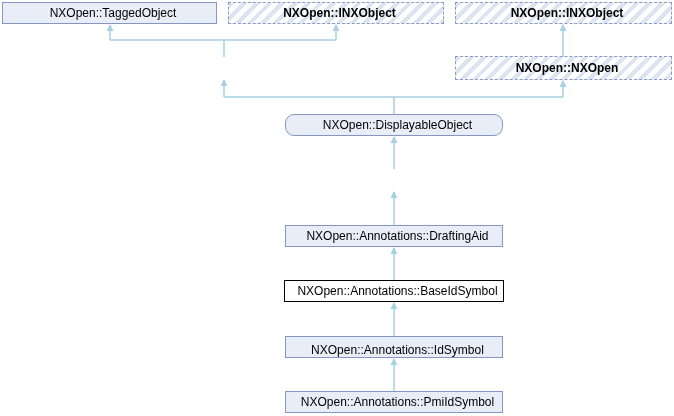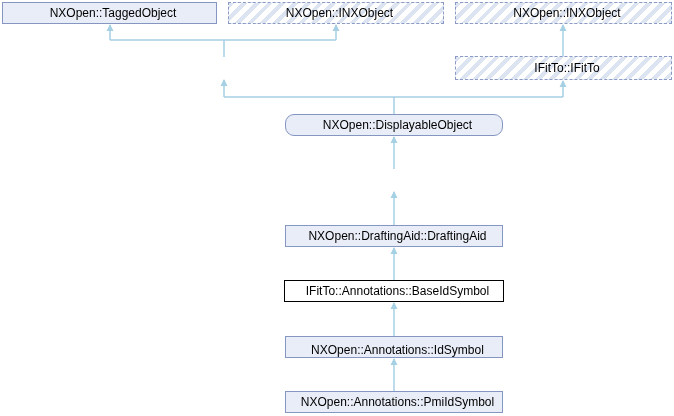--- a/index.html
+++ b/index.html
@@ -28,20 +28,21 @@
     white-space: nowrap;
     text-align: center;
   }
   .node.solid {
     background: #e9edf7;
     border: 1px solid #8596c2;
   }
   .node.hatched {
     background: repeating-linear-gradient(135deg, #dde4f1 0px, #dde4f1 4px, #ffffff 4px, #ffffff 9px);
     border: 1px dashed #8a9ac4;
+    font-weight: bold;
   }
   .node.current {
     background: #ffffff;
     border: 1px solid #000000;
   }
   .node-label {
     padding: 0 4px;
     color: #000000;
     margin-left: 7px;
   }
@@ -83,34 +84,34 @@
   <div class="node hatched" style="left:228px; top:2px; width:216px;">
     <span class="node-label">NXOpen::INXObject</span>
   </div>
 
   <div class="node hatched" style="left:455px; top:2px; width:217px;">
     <span class="node-label">NXOpen::INXObject</span>
   </div>
 
 
   <div class="node hatched" style="left:455px; top:56px; width:217px; height:24px;">
-    <span class="node-label">IFitTo::IFitTo</span>
+    <span class="node-label">NXOpen::NXOpen</span>
   </div>
 
   <div class="node solid" style="left:285px; top:114px; width:218px;border-radius:9px;">
     <span class="node-label">NXOpen::DisplayableObject</span>
   </div>
 
 
   <div class="node solid" style="left:285px; top:225px; width:218px;">
-    <span class="node-label">NXOpen::DraftingAid::DraftingAid</span>
+    <span class="node-label">NXOpen::Annotations::DraftingAid</span>
   </div>
 
   <div class="node current" style="left:284px; top:280px; width:220px;">
-    <span class="node-label">IFitTo::Annotations::BaseIdSymbol</span>
+    <span class="node-label">NXOpen::Annotations::BaseIdSymbol</span>
   </div>
 
   <div class="node solid" style="left:285px; top:336px; width:218px;align-items:flex-end;">
     <span class="node-label">NXOpen::Annotations::IdSymbol</span>
   </div>
 
   <div class="node solid" style="left:285px; top:391px; width:218px;">
     <span class="node-label">NXOpen::Annotations::PmiIdSymbol</span>
   </div>
 

